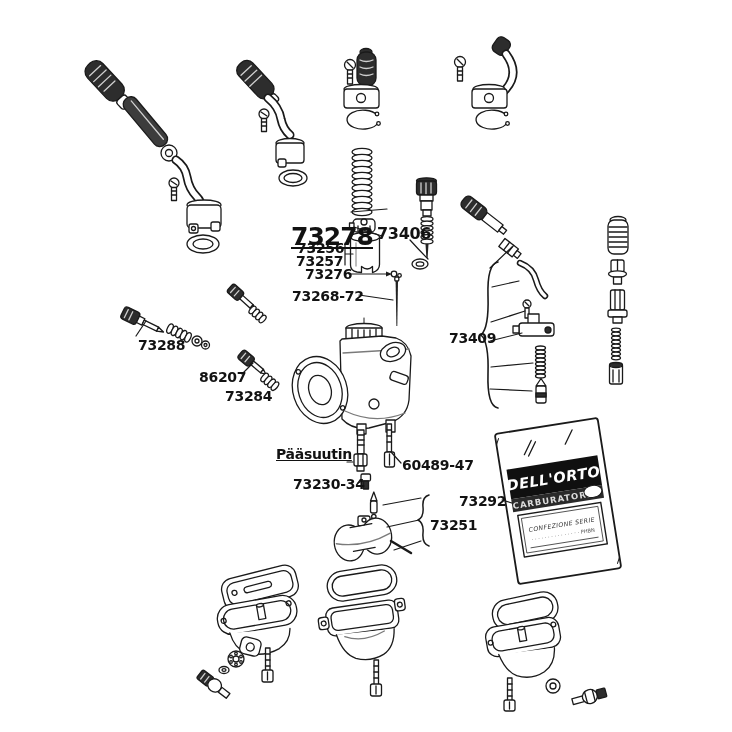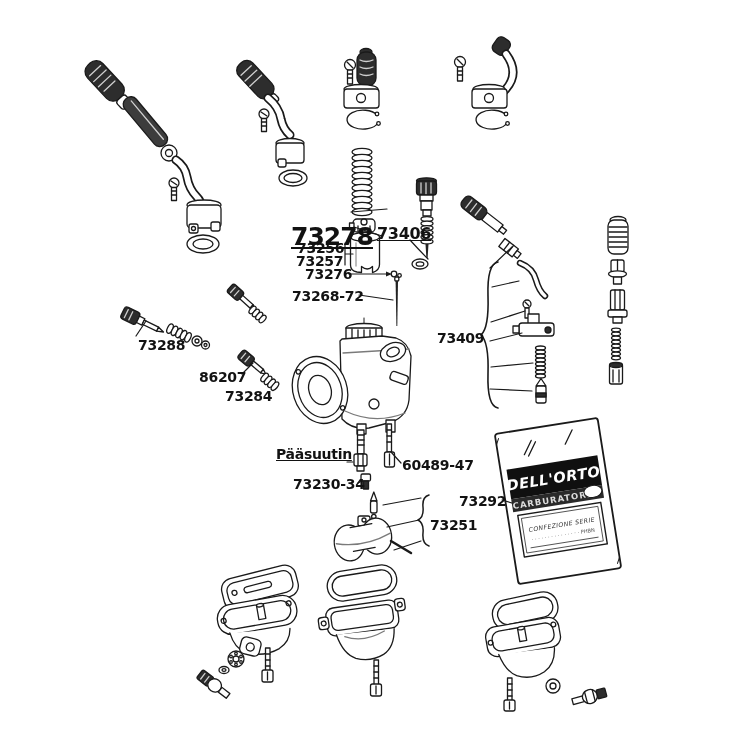--- a/index.html
+++ b/index.html
@@ -517,28 +517,28 @@
       <path d="M429,495 Q422,497 423,507 Q424,517 418,520 Q424,523 423,533 Q422,544 429,546" fill="none" stroke-width="1.5"></path>
       <path d="M421,498 L383,505"></path>
       <path d="M419,520 L387,527"></path>
       <path d="M421,541 L394,550"></path>
     </g>
   </g>
 </svg>
 
 
 <div class="lbl lbl-lg" style="left:291px;top:222px;text-decoration:underline;">73278</div>
-<div class="lbl lbl-md" style="left:377px;top:224px;text-decoration:underline;">73406</div>
+<div class="lbl lbl-md" style="left:377px;top:224px;">73406</div>
 <div class="lbl" style="left:297px;top:240px;">73256</div>
 <div class="lbl" style="left:296px;top:253px;">73257</div>
 <div class="lbl" style="left:305px;top:266px;">73276</div>
 <div class="lbl" style="left:292px;top:288px;">73268-72</div>
 <div class="lbl" style="left:110px;top:337px;margin-left:28px;">73288</div>
 <div class="lbl" style="left:199px;top:369px;">86207</div>
 <div class="lbl" style="left:225px;top:388px;">73284</div>
-<div class="lbl" style="left:437px;top:330px;">73409</div>
+<div class="lbl" style="left:449px;top:330px;">73409</div>
 <div class="lbl" style="left:276px;top:446px;text-decoration:underline;">Pääsuutin</div>
 <div class="lbl" style="left:402px;top:457px;">60489-47</div>
 <div class="lbl" style="left:293px;top:476px;">73230-34</div>
 <div class="lbl" style="left:459px;top:493px;">73292</div>
 <div class="lbl" style="left:430px;top:517px;">73251</div>
 
 </div>
 
 </body></html>

